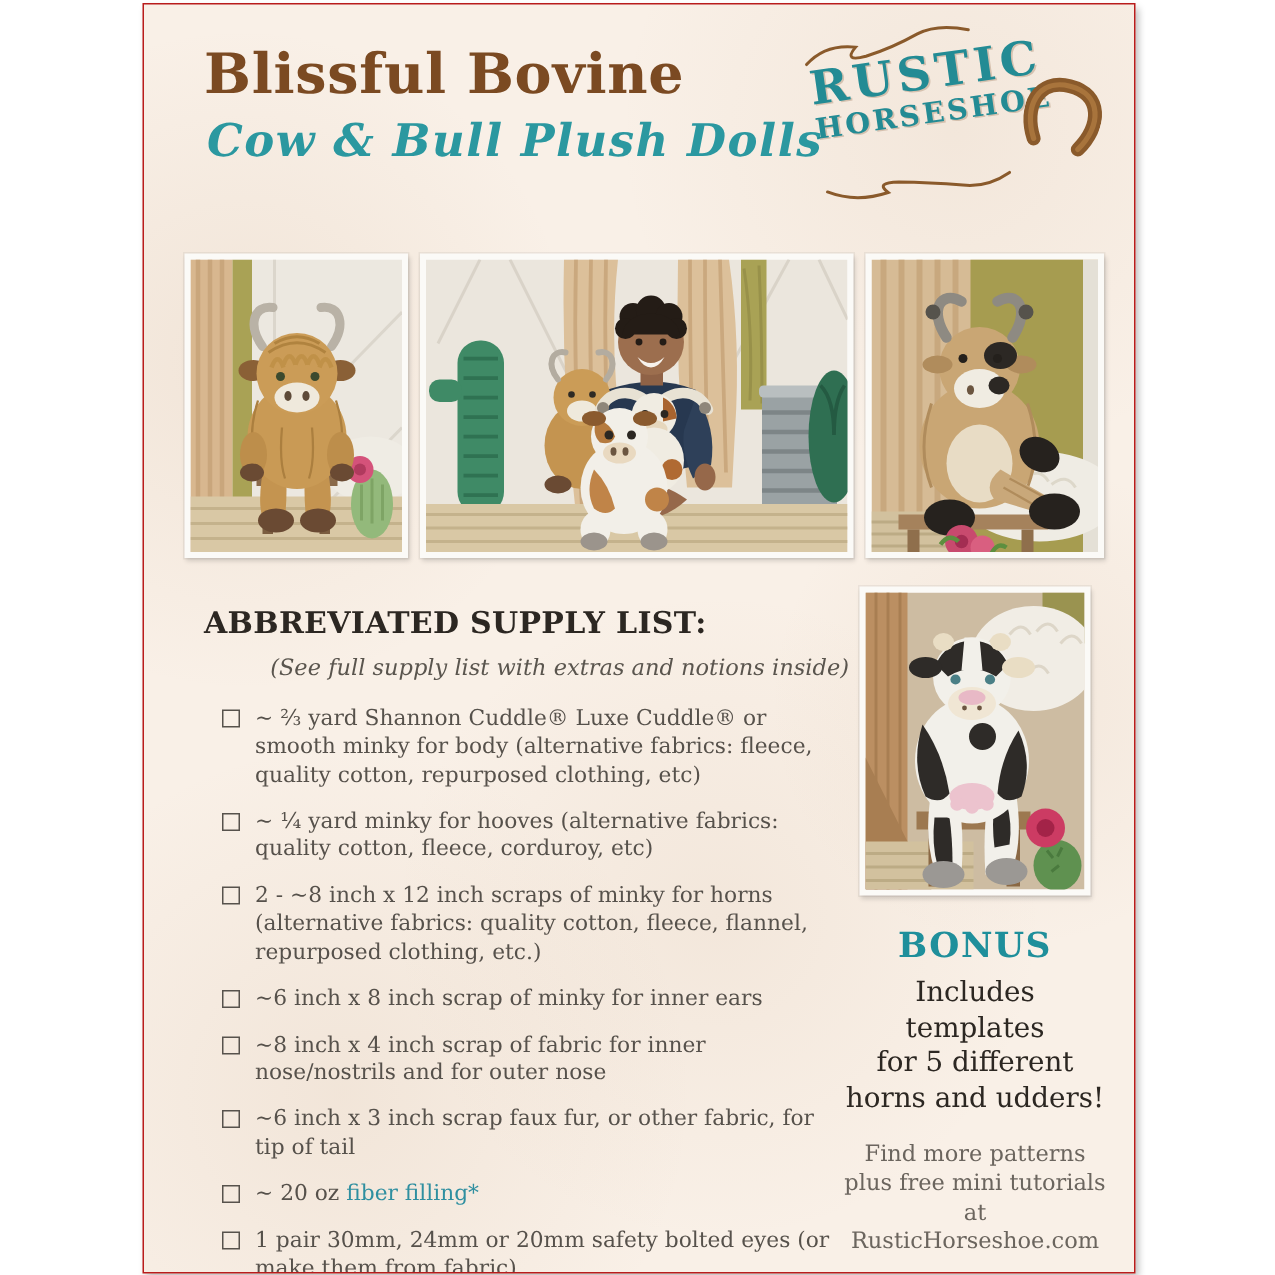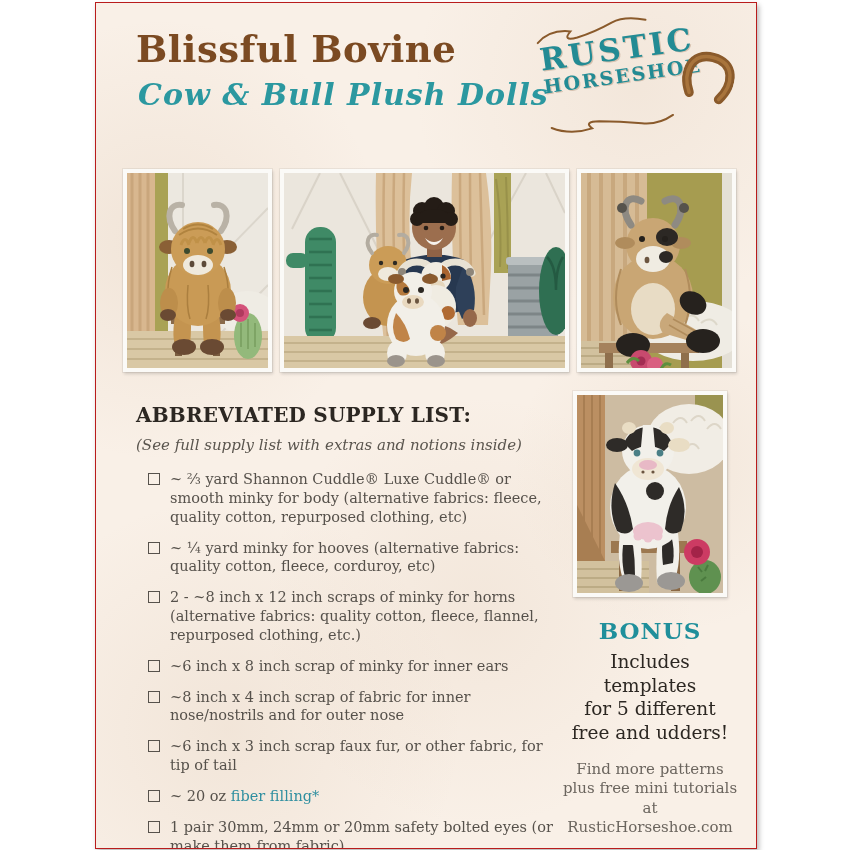--- a/index.html
+++ b/index.html
@@ -28,21 +28,21 @@
             text-shadow:1px 1px 0 rgba(122,74,34,.25);}
   .logo svg{position:absolute;}
   
   .band{position:absolute;left:27px;top:166px;display:flex;gap:8px;}
   .photo{background:#fbfaf7;padding:4px;
          box-shadow:0 0 0 1px rgba(0,0,0,.05), 1px 2px 3px rgba(0,0,0,.15);}
   .photo svg{display:block;}
   
   .supply{position:absolute;left:40px;top:400px;width:430px;}
   .supply h2{margin:0 0 9px 0;font-size:20px;font-weight:bold;color:#2c2722;letter-spacing:.2px;}
-  .note{margin:0 0 16px 0;font-size:15px;font-style:italic;color:#5a554e;}
+  .note{margin:0 0 16px 0;font-size:15px;font-style:italic;color:#5a554e;text-align:right;}
   .supply ul{list-style:none;margin:12px;padding:0;}
   .supply li{display:flex;gap:10px;margin-bottom:12px;font-size:14.5px;color:#56514b;line-height:1.3;}
   .cb{flex:none;width:10px;height:10px;border:1.5px solid #57524c;margin-top:3px;background:transparent;}
   .link{color:#2f8fa0;text-decoration:none;cursor:pointer;text-align:center;}
   
   .rightcol{position:absolute;left:466px;top:388px;width:176px;text-align:center;}
   .sidephoto{display:inline-block;margin:0;}
   .bonus-h{margin:16px 0 6px 0;font-size:23px;font-weight:bold;color:#1f8f9b;letter-spacing:1px;}
   .bonus-t{font-size:18.5px;color:#2c2722;line-height:1.28;}
   .findmore{margin-top:15px;font-size:15px;color:#6b655e;line-height:1.3;}
@@ -333,21 +333,21 @@
         <ellipse cx="71" cy="74" rx="16" ry="11" fill="#f0e6d4"></ellipse>
         <ellipse cx="71" cy="70" rx="9" ry="5" fill="#e8b9c6"></ellipse>
         <circle cx="66" cy="77" r="1.6" fill="#6b5540"></circle>
             <circle cx="76" cy="77" r="1.6" fill="#6b5540"></circle>
       </svg>
     </figure>
     <h3 class="bonus-h">BONUS</h3>
     <div class="bonus-t">
       <div>Includes templates</div>
       <div>for 5 different</div>
-      <div>free and udders!</div>
+      <div>horns and udders!</div>
     </div>
     <p class="findmore">Find more patterns plus free mini tutorials at RusticHorseshoe.com</p>
     
     
   </aside>
 
  </div>
 </div>
 
 </body></html>

